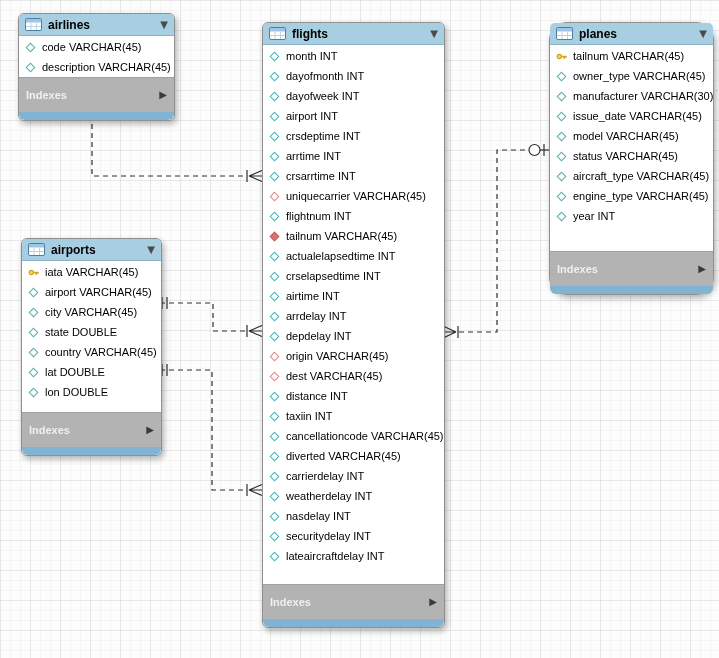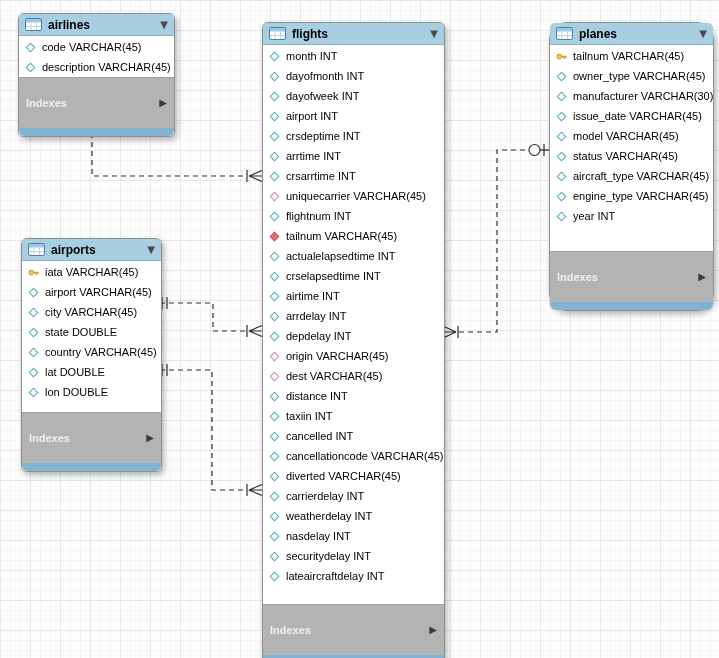--- a/index.html
+++ b/index.html
@@ -37,21 +37,21 @@
   .icon.column::before{border:1.5px solid #49b1b5;background:#fff;}
   .icon.fk::before{border:1.5px solid #d9878b;background:#fff;}
   .icon.fk-notnull::before{border:1.5px solid #c95f5f;background:#df7070;}
   .spacer{background:#fff;}
   #t0 .spacer{height:0;}
   #t1 .spacer{height:18px;}
   #t2 .spacer{height:10px;}
   #t3 .spacer{height:25px;}
   .indexes{
     height:18px;background:#b3b3b3;display:flex;align-items:center;
-    padding:16px 7px;border-top:1px solid #a0a0a0;
+    padding:8px 7px;border-top:1px solid #a0a0a0;
   }
   .indexes .ilabel{font-size:11px;font-weight:bold;color:#f0f0f0;}
   .indexes .iarrow{margin-left:auto;font-family:"DejaVu Sans",sans-serif;font-size:10px;color:#3a3a3a;line-height:1;}
   .tfoot{height:8px;background:#82b3d2;border-radius:0 0 6px 6px;}
   #t0{left:18px;top:13px;width:155px;}
   #t1{left:262px;top:22px;width:181px;}
   #t2{left:21px;top:238px;width:139px;}
   #t3{left:549px;top:22px;width:163px;border-radius:18px;}
 </style>
 </head>
@@ -206,24 +206,20 @@
         <div class="row">
           <span class="icon column"></span>
           <span class="clabel">distance INT</span>
         </div>
         <div class="row">
           <span class="icon column"></span>
           <span class="clabel">taxiin INT</span>
         </div>
         <div class="row">
           <span class="icon column"></span>
-          <span class="clabel">cancelled INT</span>
-        </div>
-        <div class="row">
-          <span class="icon column"></span>
           <span class="clabel">cancellationcode VARCHAR(45)</span>
         </div>
         <div class="row">
           <span class="icon column"></span>
           <span class="clabel">diverted VARCHAR(45)</span>
         </div>
         <div class="row">
           <span class="icon column"></span>
           <span class="clabel">carrierdelay INT</span>
         </div>

